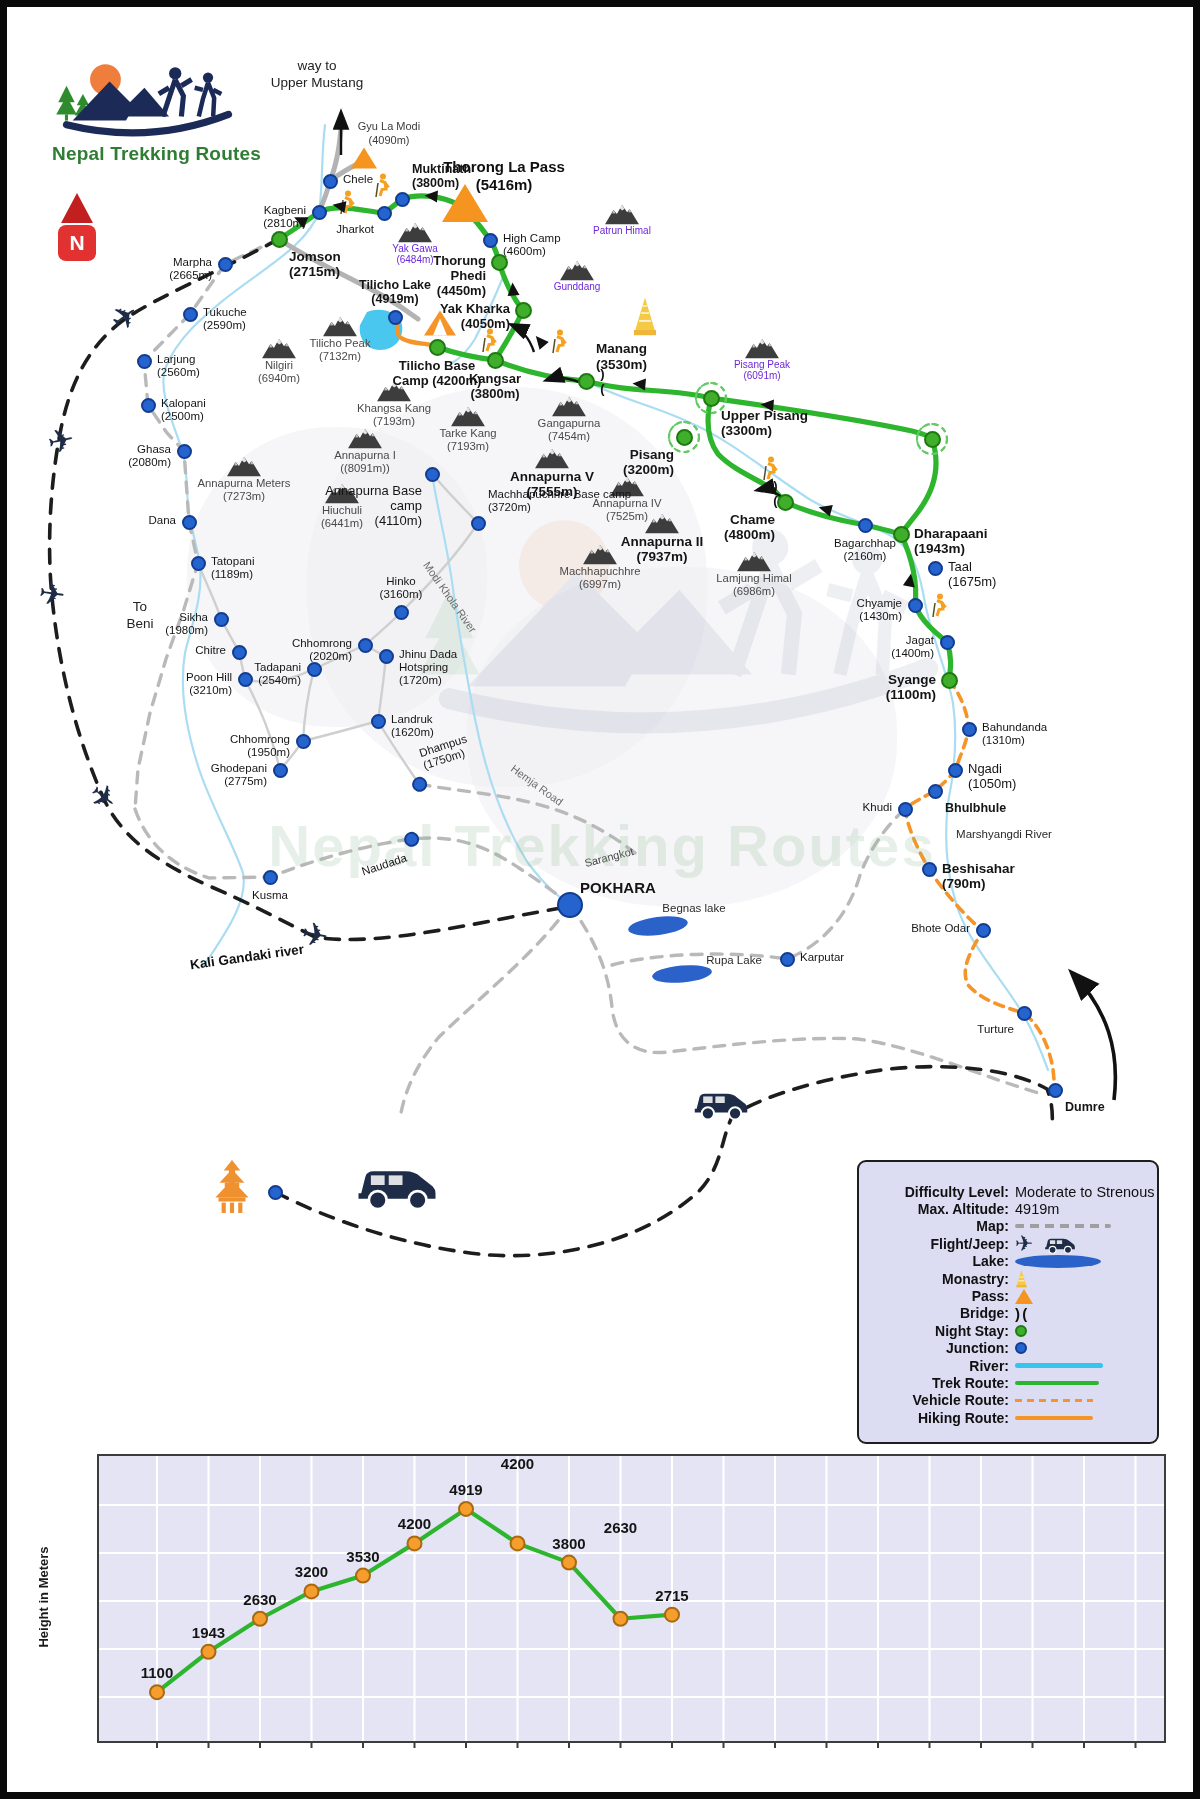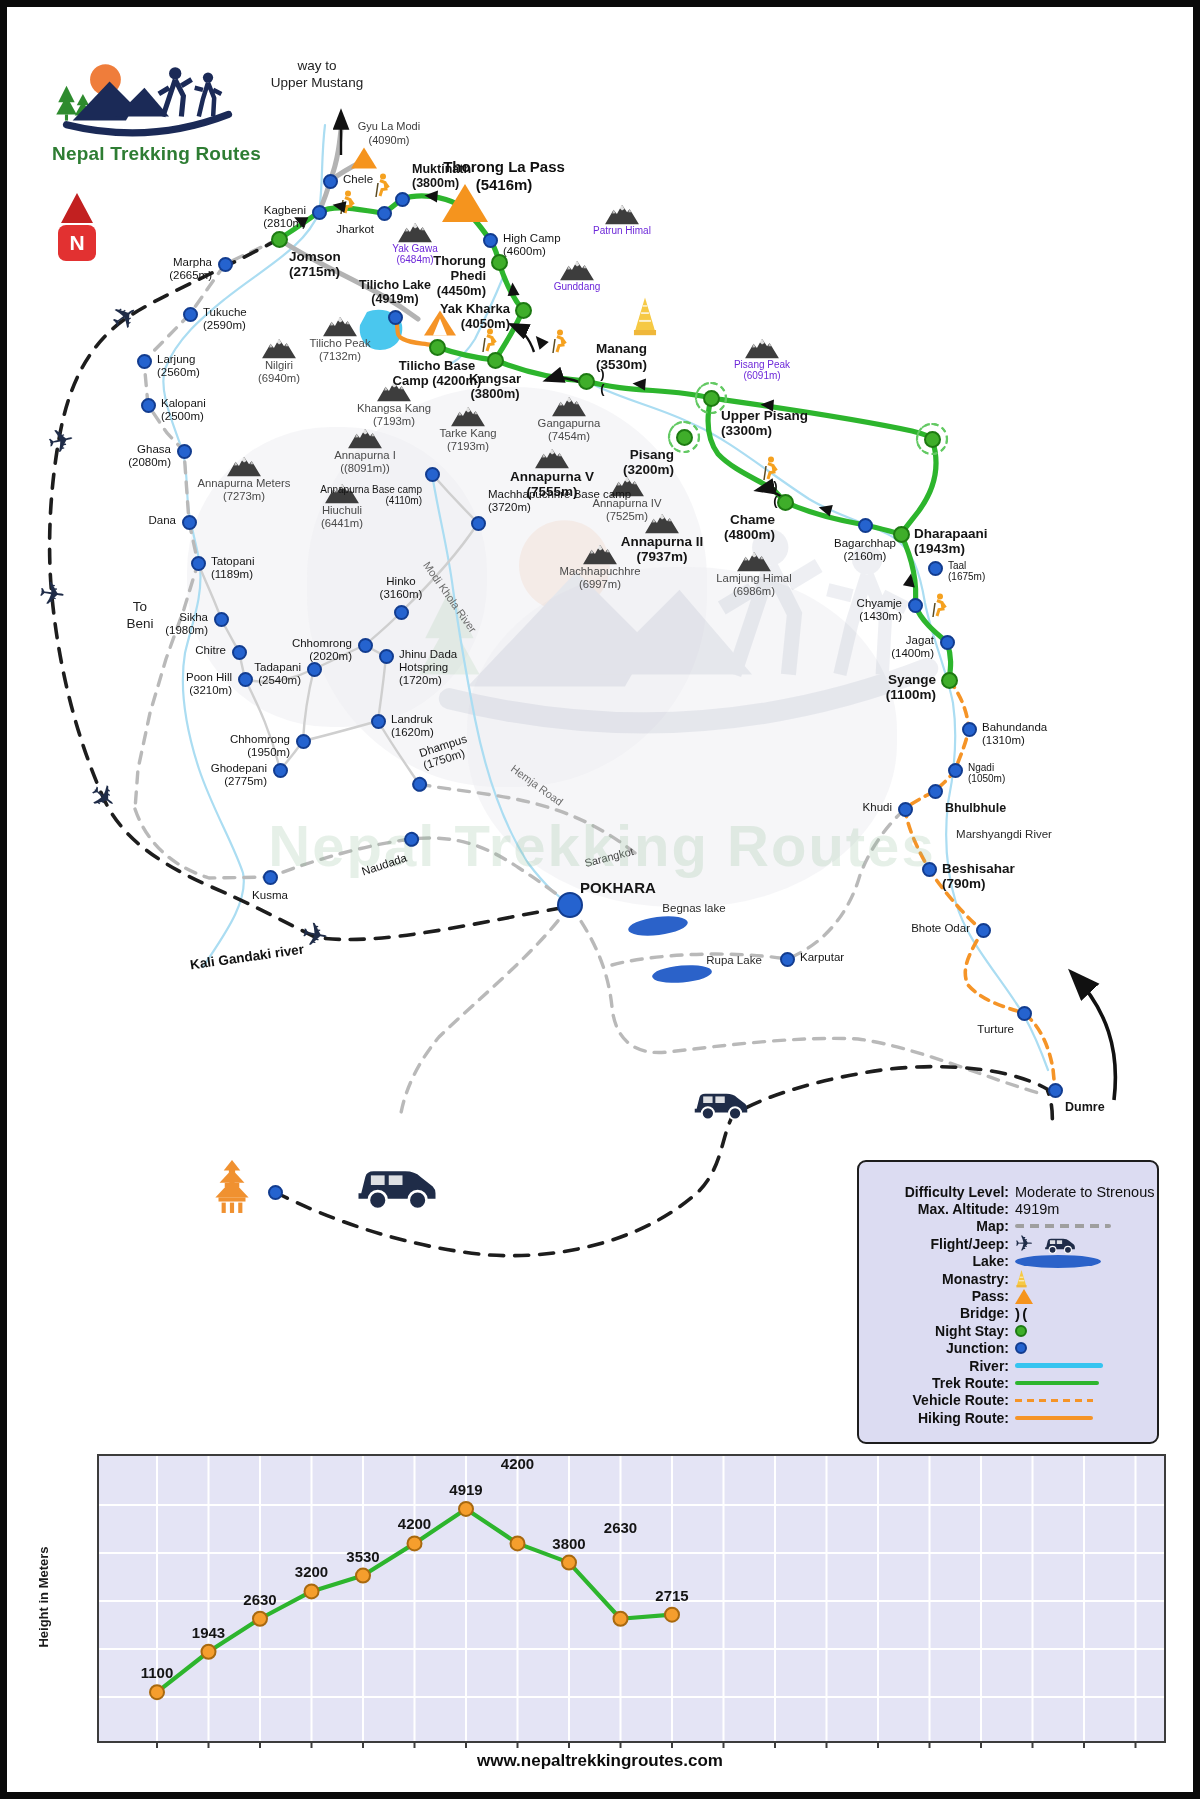--- a/index.html
+++ b/index.html
@@ -47,21 +47,21 @@
   .node{position:absolute;width:0;height:0;}
   .node .dot{position:absolute;left:0;top:0;width:15px;height:15px;margin:-7.5px 0 0 -7.5px;border-radius:50%;background:#2563cf;border:2.5px solid #123c8f;box-sizing:border-box;}
   .stay .dot{width:17px;height:17px;margin:-8.5px 0 0 -8.5px;background:#3fae2a;border-color:#1d7a12;}
   .big .dot{width:26px;height:26px;margin:-13px 0 0 -13px;}
   .dashed .ring{position:absolute;left:-16px;top:-16px;width:32px;height:32px;border:2.2px dashed #63c963;border-radius:50%;box-sizing:border-box;}
   .node .lbl{position:absolute;white-space:nowrap;font-size:11.5px;line-height:1.14;color:#151515;}
   .node .lbl span{display:block;}
   .stay .lbl{font-weight:700;font-size:13px;}
   .bold .lbl{font-weight:700;font-size:12.5px;}
   .lg .lbl{font-size:13.5px;}
-  .lg2 .lbl{font-size:10px;}
+  .lg2 .lbl{font-size:13px;}
   .big .lbl{font-size:15px;}
   .pos-r .lbl{left:13px;top:-8px;}
   .pos-l .lbl{right:13px;top:-8px;text-align:right;}
   .pos-t .lbl{bottom:11px;left:50%;transform:translateX(-50%);text-align:center;}
   .pos-b .lbl{top:12px;left:50%;transform:translateX(-50%);text-align:center;}
   .pos-tr .lbl{left:10px;bottom:9px;}
   .pos-br .lbl{left:10px;top:10px;}
   .pos-bl .lbl{right:10px;top:10px;text-align:right;}
   .wrap72 .lbl{white-space:normal;width:74px;}
   .wrap80 .lbl{white-space:normal;width:84px;}
@@ -1253,15 +1253,14 @@
         <text x="315.5" y="73.4" class="clab">4200</text>
         <text x="367" y="38.888000000000005" class="clab">4919</text>
         <text x="418.5" y="13.400000000000006" class="clab">4200</text>
         <text x="470" y="92.6" class="clab">3800</text>
         <text x="521.5" y="76.75999999999999" class="clab">2630</text>
         <text x="573" y="144.68" class="clab">2715</text>
       </svg>
   </div>
   <div class="ylab">Height in Meters</div>
 
-  <div class="footer-url">www.nepaltrekkingroutes.com</div>
 
 </div>
 
 </body></html>

